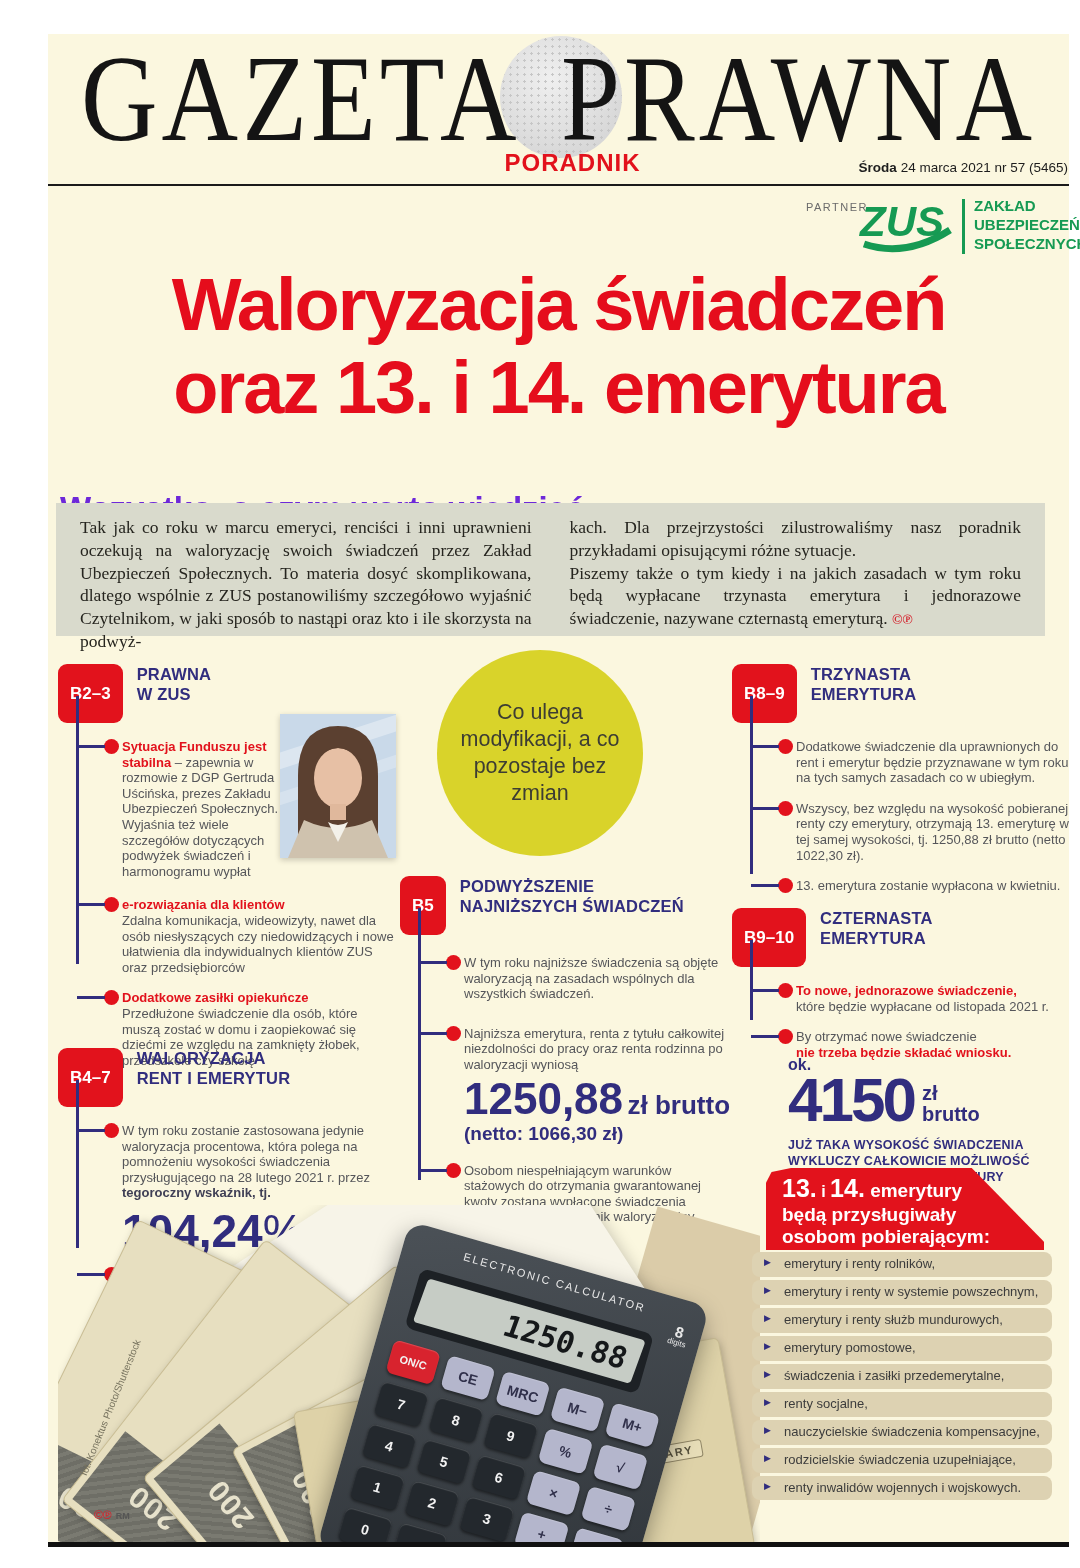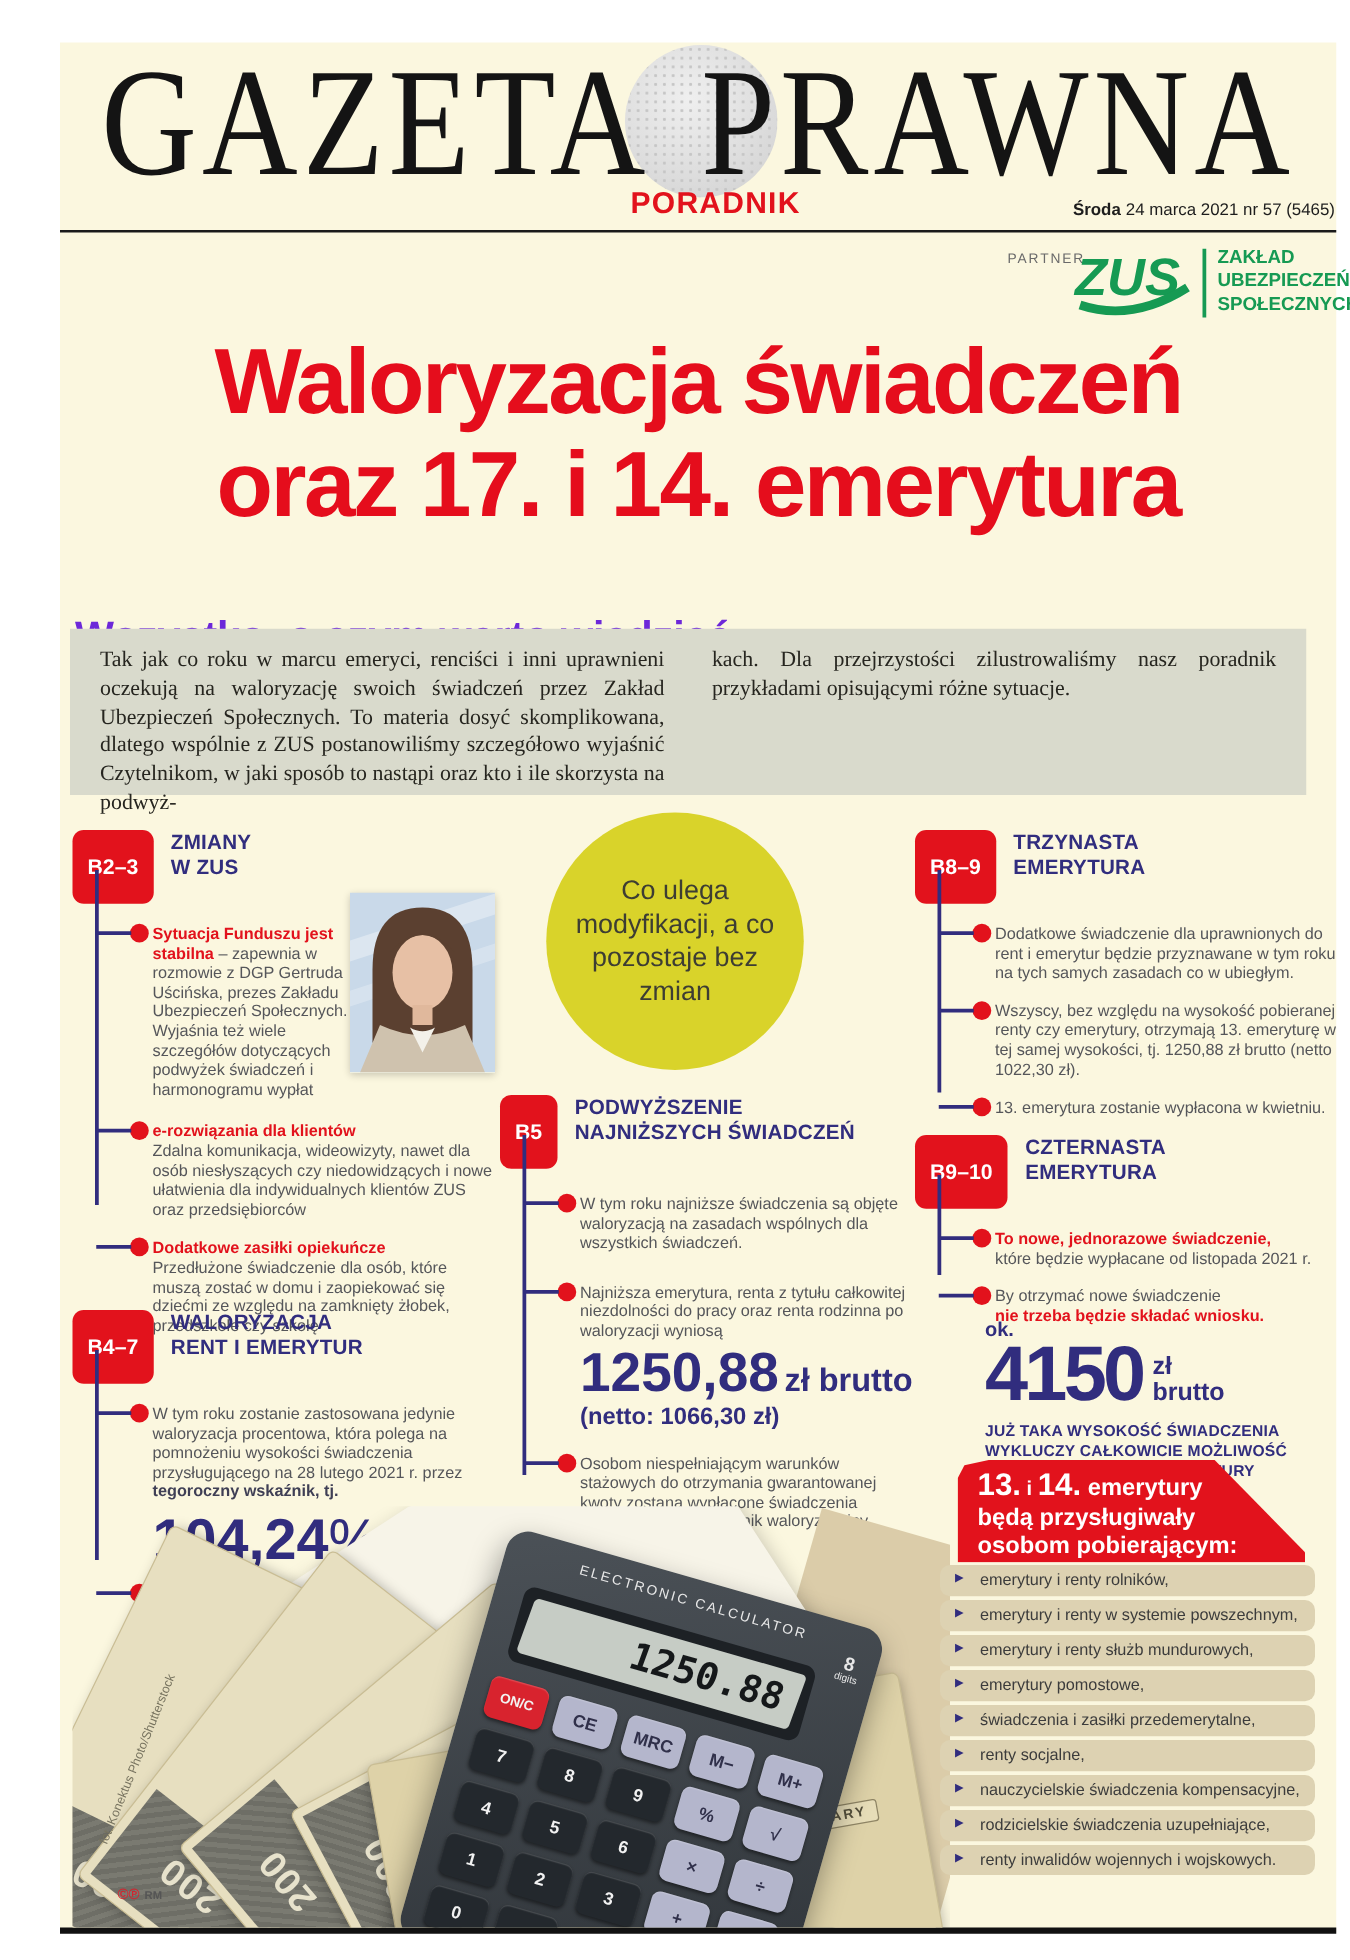--- a/index.html
+++ b/index.html
@@ -151,43 +151,45 @@
   </svg>
   <div class="partner-divider"></div>
   <div class="partner-org">
     <span class="blk">ZAKŁAD</span>
     <span class="blk">UBEZPIECZEŃ</span>
     <span class="blk">SPOŁECZNYCH</span>
   </div>
 
   <div class="headline">
     <div>Waloryzacja świadczeń</div>
-    <div>oraz 17. i 14. emerytura</div>
+    <div>oraz 13. i 14. emerytura</div>
   </div>
   <div class="subhead">
     <div class="line"></div>
     <div class="text">Wszystko, o czym warto wiedzieć</div>
     <div class="line"></div>
   </div>
 
   <div class="intro">
     <div class="col">
         <p>Tak jak co roku w marcu emeryci, renciści i inni uprawnieni oczekują na waloryzację swoich świadczeń przez Zakład Ubezpieczeń Społecznych. To materia dosyć skomplikowana, dlatego wspólnie z ZUS postanowiliśmy szczegółowo wyjaśnić Czytelnikom, w jaki sposób to nastąpi oraz kto i ile skorzysta na podwyż-</p>
       </div>
     <div class="col">
       <p>kach. Dla przejrzystości zilustrowaliśmy nasz poradnik przykładami opisującymi różne sytuacje.</p>
+      <p><span>Piszemy także o tym kiedy i na jakich zasadach w tym roku będą wypłacane trzynasta emerytura i jednorazowe świadczenie, nazywane czternastą emeryturą.</span>
+        <span class="cp-mark">©℗</span></p>
     </div>
   </div>
 
   <div class="section" style="left:58px;top:664px;width:340px;">
     <div class="vline" style="top:32px;height:268px;"></div>
     <div class="sec-head">
       <div class="badge">B2–3</div>
       <div class="sec-title">
-        <span class="blk">ZMIANY</span>
+        <span class="blk">PRAWNA</span>
           <span class="blk">W ZUS</span>
       </div>
     </div>
     <svg class="portrait" viewBox="0 0 116 144" preserveAspectRatio="none">
       <rect width="116" height="144" fill="#c9d9e9"></rect>
       <rect x="-30" y="20" width="180" height="16" fill="#ffffff" opacity="0.35" transform="rotate(-18 58 28)"></rect>
       <rect x="-30" y="60" width="180" height="12" fill="#ffffff" opacity="0.25" transform="rotate(-18 58 66)"></rect>
       <path d="M18 62 Q18 12 58 12 Q98 12 98 62 L98 120 Q80 132 58 132 Q36 132 18 120 Z" fill="#5b4030"></path>
       <ellipse cx="58" cy="64" rx="24" ry="30" fill="#e7c0a5"></ellipse>
       <path d="M32 48 Q58 18 84 48 Q70 34 58 34 Q46 34 32 48 Z" fill="#5b4030"></path>

